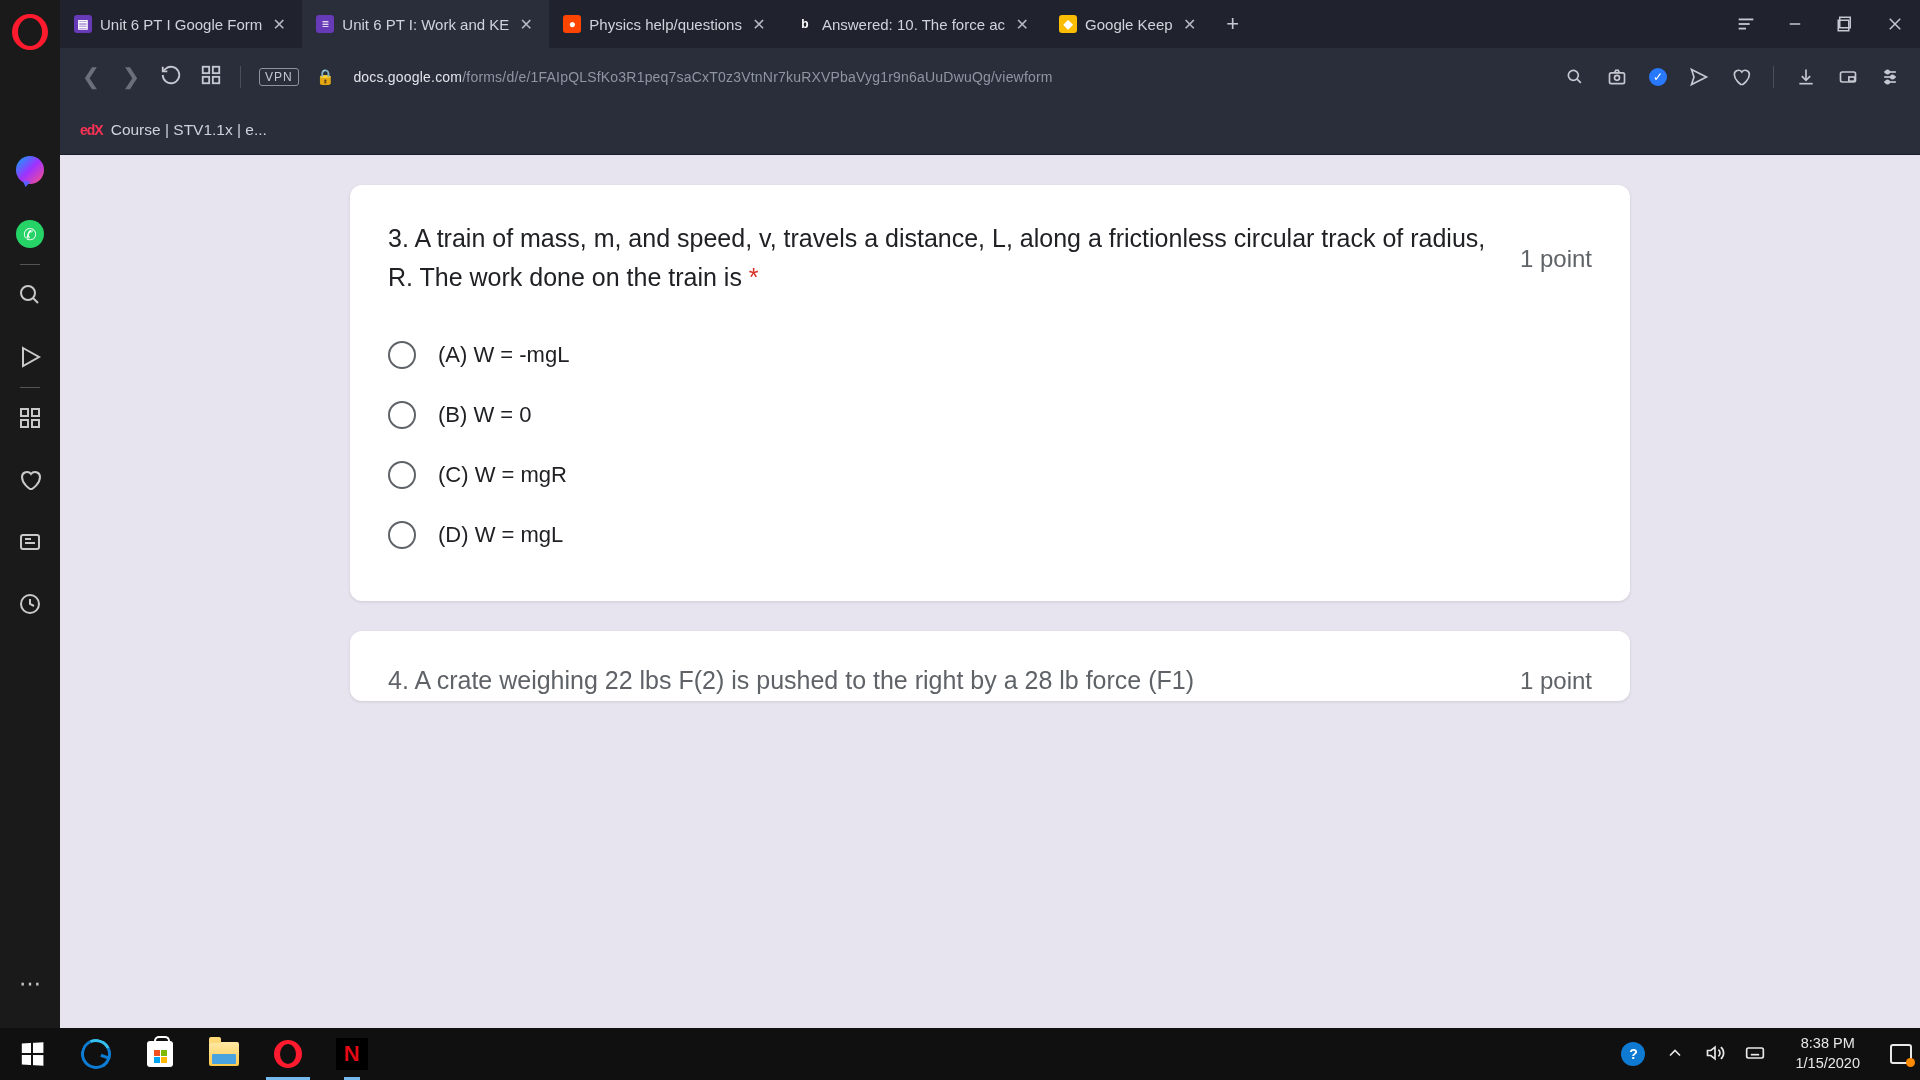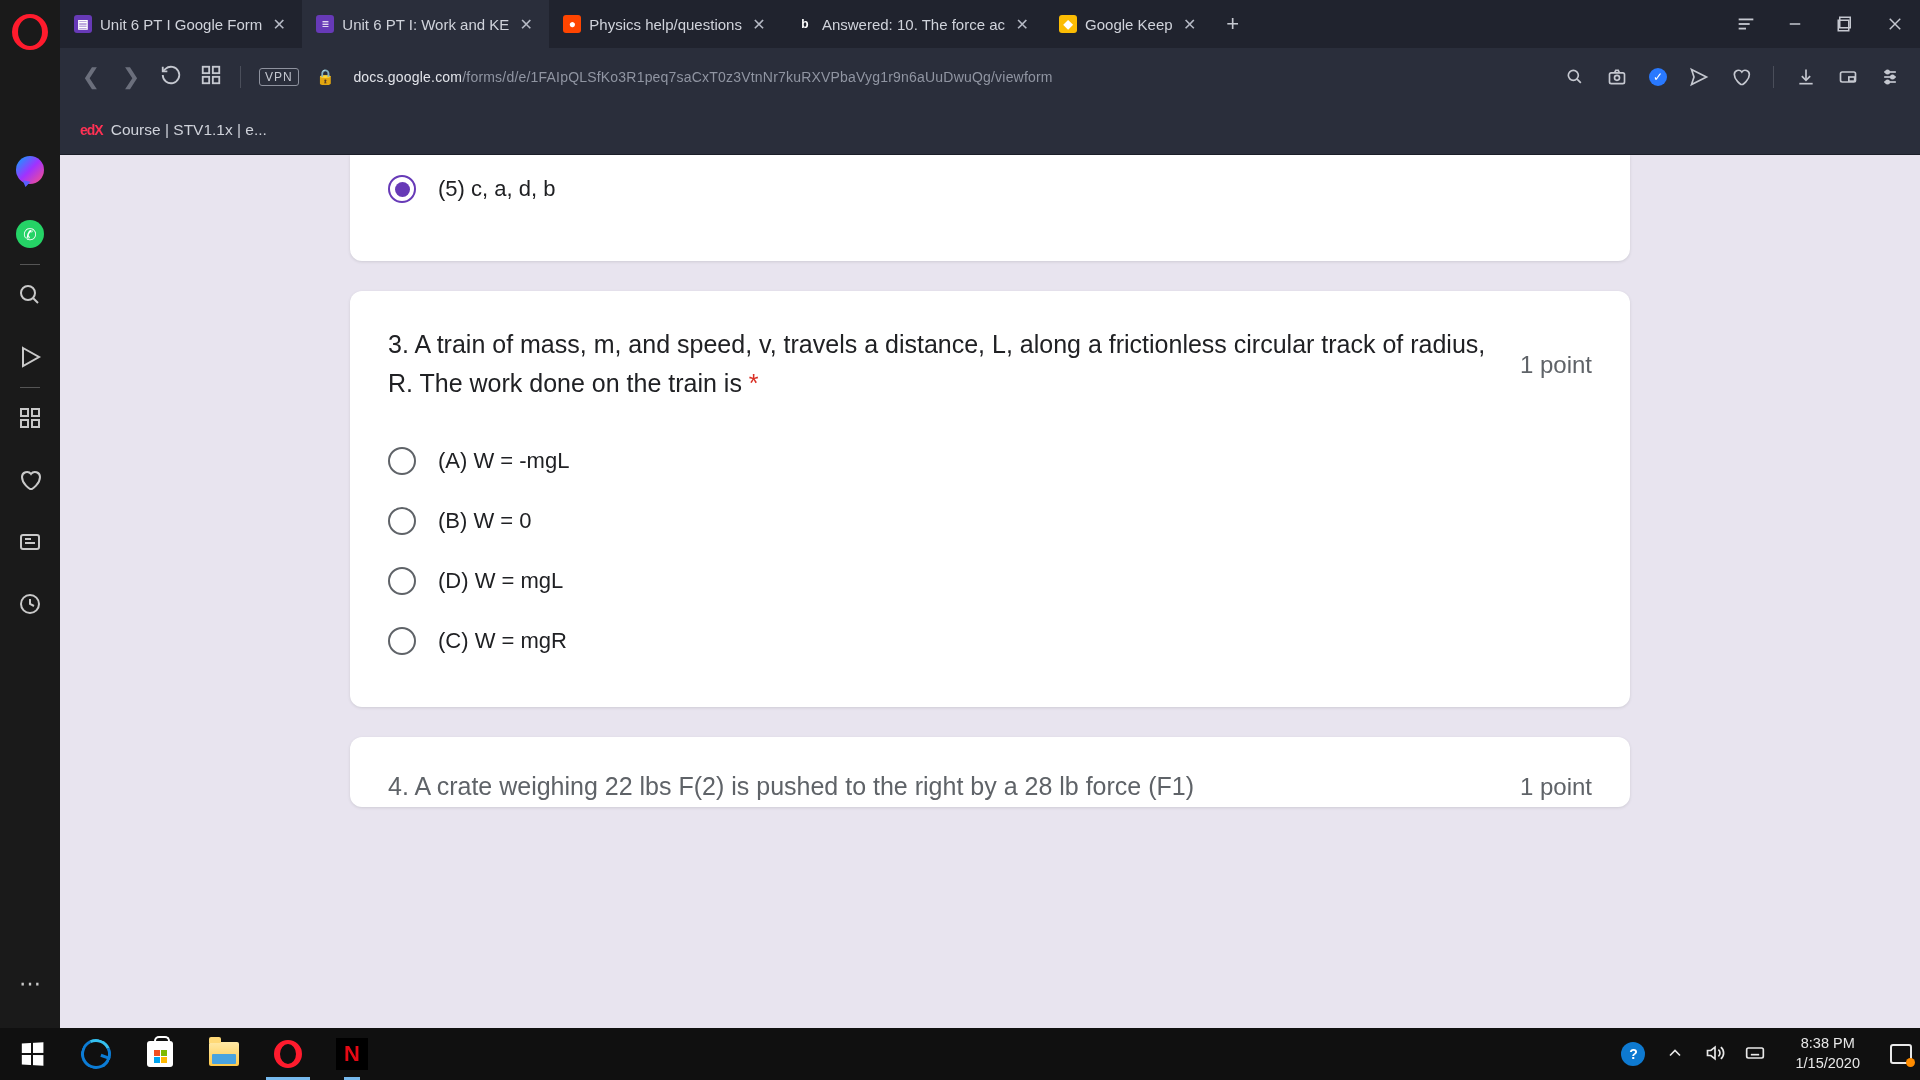--- a/index.html
+++ b/index.html
@@ -289,47 +289,41 @@
   <div class="bookbar">
     <div class="edx">
       <span class="edx-ico">edX</span>
       <span>Course | STV1.1x | e...</span>
     </div>
   </div>
 </div>
 
 <div class="page">
   <div class="page-inner">
-    <div class="card top">
-      <div class="option">
-        <span class="radio selected"></span>
-        <span class="option-text">(5) c, a, d, b</span>
-      </div>
-    </div>
 
     <div class="card">
       <div class="qhead">
         <div class="qtext"><span>3. A train of mass, m, and speed, v, travels a distance, L, along a frictionless circular track of radius, R. The work done on the train is </span><span class="req">*</span></div>
         <div class="points">1 point</div>
       </div>
       <div class="option">
         <span class="radio"></span>
         <span class="option-text">(A) W = -mgL</span>
       </div>
       <div class="option">
         <span class="radio"></span>
         <span class="option-text">(B) W = 0</span>
       </div>
       <div class="option">
         <span class="radio"></span>
-        <span class="option-text">(D) W = mgL</span>
+        <span class="option-text">(C) W = mgR</span>
       </div>
       <div class="option">
         <span class="radio"></span>
-        <span class="option-text">(C) W = mgR</span>
+        <span class="option-text">(D) W = mgL</span>
       </div>
     </div>
 
     <div class="card cut">
       <div class="qhead">
         <div class="qtext">4. A crate weighing 22 lbs F(2) is pushed to the right by a 28 lb force (F1)</div>
         <div class="points">1 point</div>
       </div>
     </div>
   </div>

